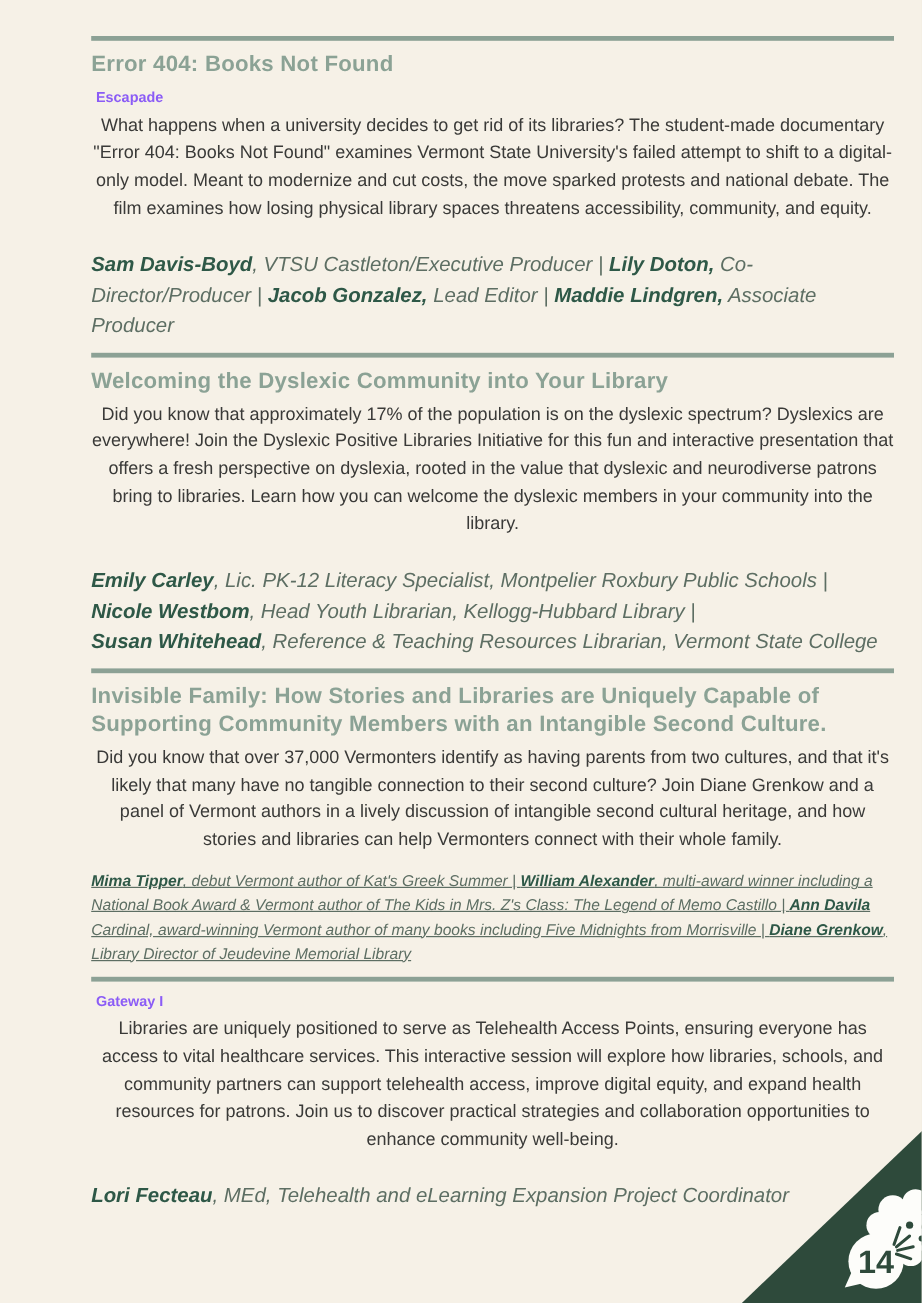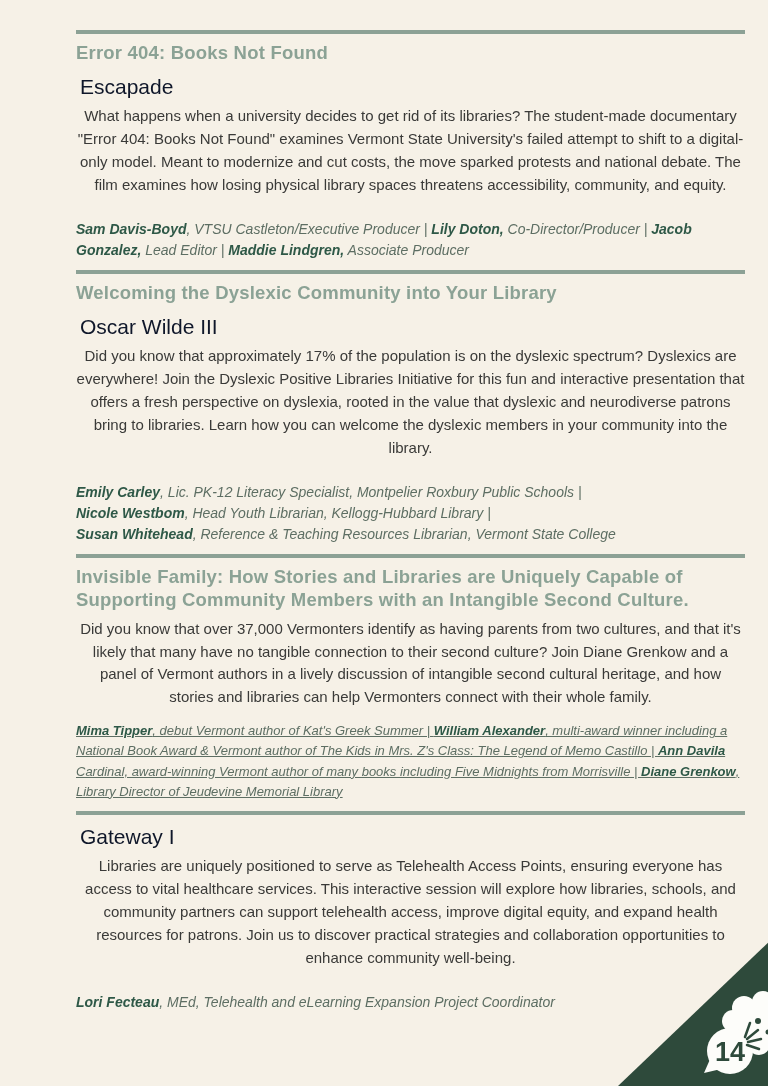--- a/index.html
+++ b/index.html
@@ -32,37 +32,37 @@
     margin: 0;
     font-size: 18.5px;
     line-height: 1.24;
     color: #8ba295;
     font-weight: bold;
     letter-spacing: 0.2px;
   }
 
   h3.session-location {
     margin: 9px 0 0 4px;
-    font-size: 21px;
+    font-size: 12px;
     line-height: 1.2;
-    color: #0f172a;
-    font-weight: normal;
+    color: #8b5cf6;
+    font-weight: bold;
   }
 
   p.session-desc {
     margin: 6px 0 0 0;
     font-size: 15px;
     line-height: 1.53;
     color: #3a3a38;
     text-align: center;
   }
 
   p.presenters {
     margin: 22px 0 0 0;
-    font-size: 14px;
+    font-size: 17px;
     line-height: 1.5;
     font-style: italic;
     color: #5d6e63;
     white-space: pre-line;
   }
   p.presenters b {
     color: #2e5847;
     font-weight: bold;
     font-style: italic;
   }
@@ -94,21 +94,20 @@
       <hr class="rule">
       <h2 class="session-title">Error 404: Books Not Found</h2>
       <h3 class="session-location">Escapade</h3>
       <p class="session-desc">What happens when a university decides to get rid of its libraries? The student-made documentary "Error 404: Books Not Found" examines Vermont State University's failed attempt to shift to a digital-only model. Meant to modernize and cut costs, the move sparked protests and national debate. The film examines how losing physical library spaces threatens accessibility, community, and equity.</p>
       <p class="presenters"><b>Sam Davis-Boyd</b><span>, VTSU Castleton/Executive Producer | </span><b>Lily Doton,</b><span> Co-Director/Producer | </span><b>Jacob Gonzalez,</b><span> Lead Editor | </span><b>Maddie Lindgren,</b><span> Associate Producer</span></p>
     </section>
 
     <section class="session">
       <hr class="rule">
       <h2 class="session-title">Welcoming the Dyslexic Community into Your Library</h2>
-      <h3 class="session-location">Oscar Wilde III</h3>
       <p class="session-desc">Did you know that approximately 17% of the population is on the dyslexic spectrum? Dyslexics are everywhere!  Join the Dyslexic Positive Libraries Initiative for this fun and interactive presentation that offers a fresh perspective on dyslexia, rooted in the value that dyslexic and neurodiverse patrons bring to libraries.  Learn how you can welcome the dyslexic members in your community into the library.</p>
       <p class="presenters"><b>Emily Carley</b><span>, Lic. PK-12 Literacy Specialist, Montpelier Roxbury Public Schools |
 </span><b>Nicole Westbom</b><span>, Head Youth Librarian, Kellogg-Hubbard Library |
 </span><b>Susan Whitehead</b><span>,  Reference &amp; Teaching Resources Librarian, Vermont State College</span></p>
     </section>
 
     <section class="session">
       <hr class="rule">
       <h2 class="session-title">Invisible Family: How Stories and Libraries are Uniquely Capable of Supporting Community Members with an Intangible Second Culture.</h2>
       <p class="session-desc">Did you know that over 37,000 Vermonters identify as having parents from two cultures, and that it's likely that many have no tangible connection to their second culture? Join Diane Grenkow and a panel of Vermont authors in a lively discussion of intangible second cultural heritage, and how stories and libraries can help Vermonters connect with their whole family.</p>

